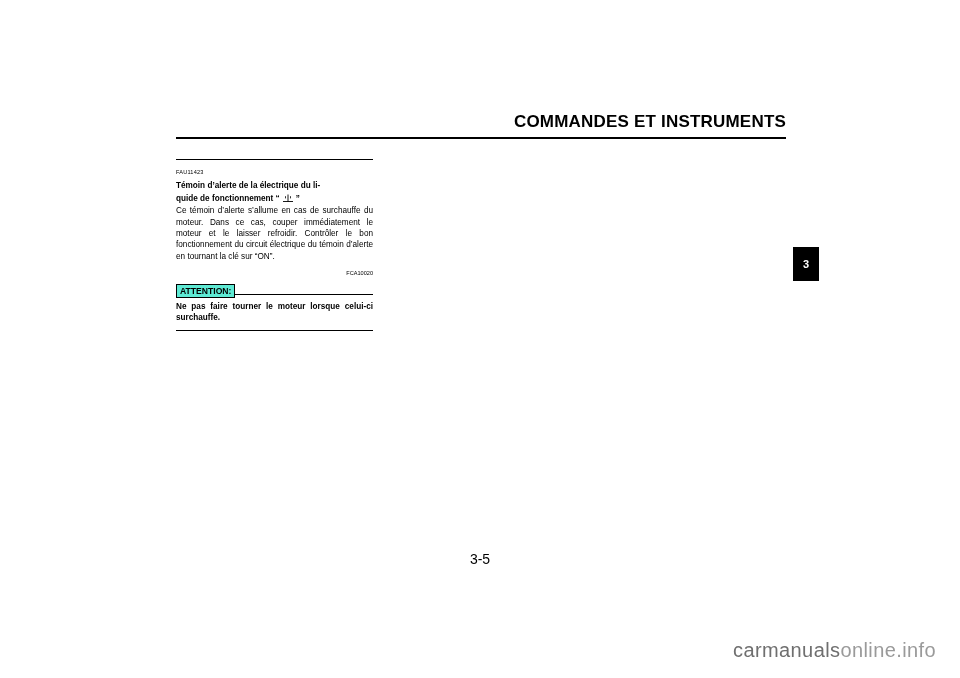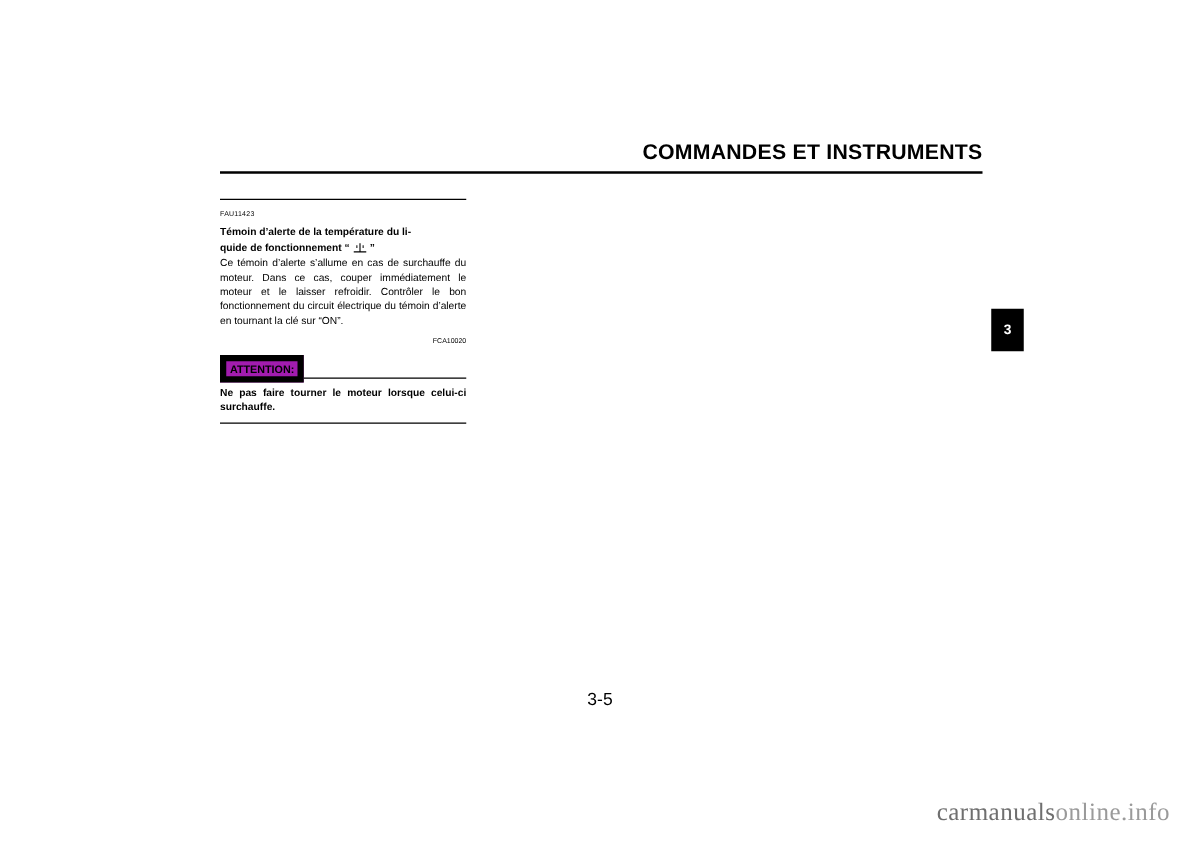--- a/index.html
+++ b/index.html
@@ -104,22 +104,22 @@
     left: 0;
     top: -1px;
   }
   
   .attention-row {
     display: flex;
     align-items: flex-end;
     margin-top: 4px;
   }
   .attention-badge {
-    background: #a21caf;
-    border: 5px solid #000000;
+    background: #5eead4;
+    border: 1px solid #000000;
     font-size: 8.6px;
     font-weight: bold;
     padding: 1px 3px 1px 3px;
     line-height: 10px;
     white-space: nowrap;
   }
   .attention-line {
     flex: 1;
     height: 1px;
     background: #000;
@@ -154,21 +154,21 @@
     font-size: 14px;
   }
   
   .watermark {
     position: absolute;
     right: 24px;
     bottom: 16px;
     font-size: 20px;
     color: #9a9a9a;
     letter-spacing: 0.4px;
-    font-family: Liberation Serif, serif;
+    font-family: Liberation Sans, sans-serif;
   }
   .watermark .dark {
     color: #6f6f6f;
   }
 </style>
 </head>
 <body>
 
 <div class="page">
 
@@ -179,21 +179,21 @@
 
   <div class="side-tab">3</div>
 
   <div class="col">
 
 
     <div class="rule"></div>
 
     <div class="ref">FAU11423</div>
 
-    <div class="head-bold">Témoin d’alerte de la température du li-</div>
+    <div class="head-bold">Témoin d’alerte de la électrique du li-</div>
     <div class="head-bold">
       <span>quide de fonctionnement “</span><span class="sym"><svg width="16" height="11" viewBox="0 0 16 11">
             <line x1="3" y1="8.5" x2="13" y2="8.5" stroke="#000" stroke-width="0.9"></line>
             <line x1="8" y1="1.5" x2="8" y2="8.5" stroke="#000" stroke-width="0.9"></line>
             <line x1="5.5" y1="3.2" x2="5.5" y2="5.4" stroke="#000" stroke-width="0.8"></line>
             <line x1="10.5" y1="3.2" x2="10.5" y2="5.4" stroke="#000" stroke-width="0.8"></line>
           </svg></span><span>”</span>
     </div>
 
     <p class="body-text">Ce témoin d’alerte s’allume en cas de surchauffe du moteur. Dans ce cas, couper immédiatement le moteur et le laisser refroidir. Contrôler le bon fonctionnement du circuit électrique du témoin d’alerte en tournant la clé sur “ON”.</p>

